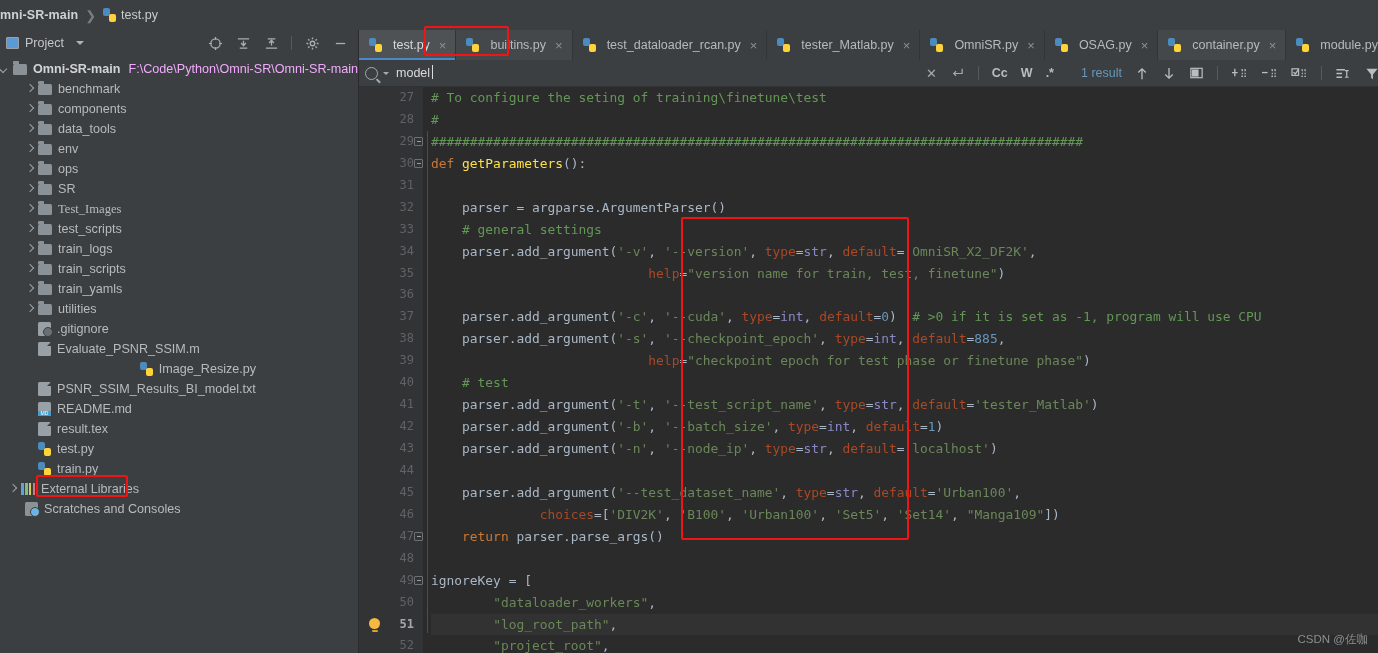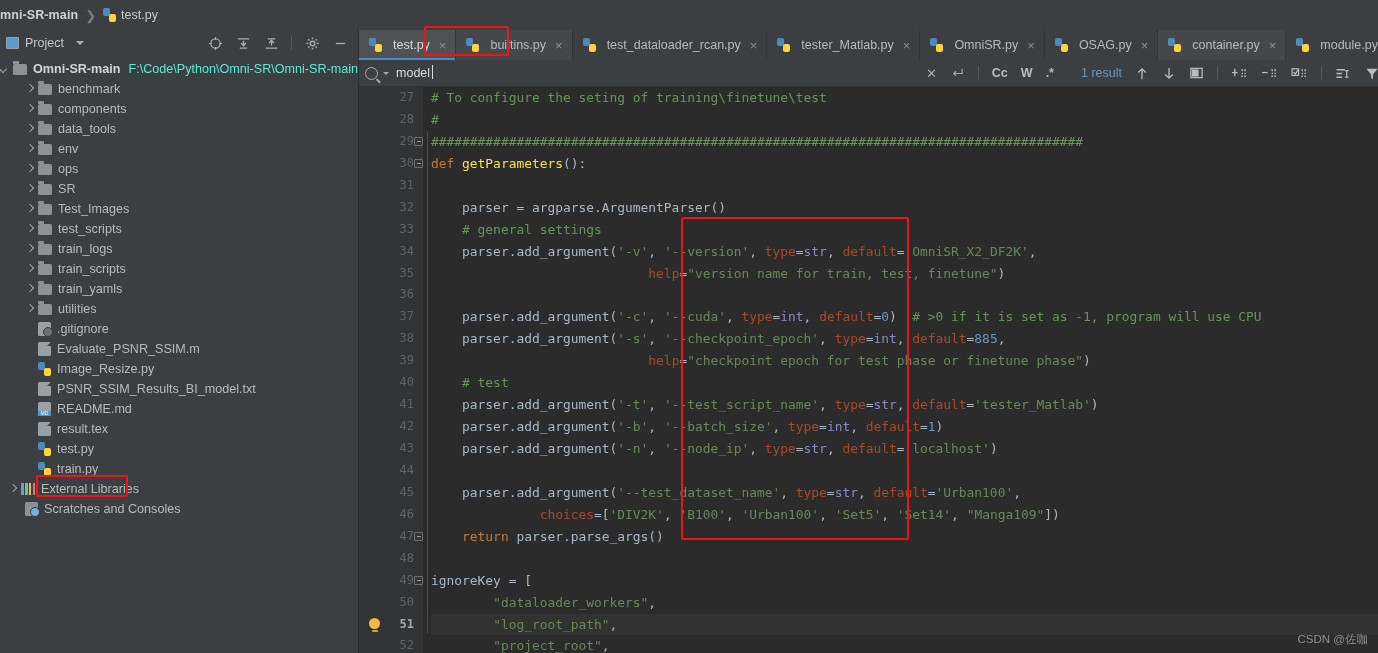--- a/index.html
+++ b/index.html
@@ -84,21 +84,21 @@
   .fi-md{ background:#9aa1a6; border-radius:1.5px; }
   .fi-md:after{content:"MD";position:absolute;left:0;bottom:0;right:0;font-size:5px;text-align:center;background:#3b9ed4;color:#fff;line-height:5.5px;font-family:"Liberation Sans",sans-serif;}
   .fi-lib{ width:14px;height:12px; background:
       linear-gradient(90deg,#6a9fd4 0 2.5px,transparent 2.5px 4px,#7ec07e 4px 6.5px,transparent 6.5px 8px,#d4c86a 8px 10.5px,transparent 10.5px 12px,#cf7a7a 12px 14px);
   }
   .fi-scr{ background:#8a9197; border-radius:1.5px;}
   .fi-scr:after{content:"";position:absolute;right:-2px;bottom:-1px;width:8px;height:8px;border-radius:50%;background:#6fb3e0;border:1px solid #3c3f41;}
   .fi-ign{ background:#9aa1a6; border-radius:1.5px;}
   .fi-ign:after{content:"";position:absolute;right:-2px;bottom:-1px;width:8px;height:8px;border-radius:50%;background:#6a6f73;border:1px solid #3c3f41;}
   .root-label { font-weight: bold; color: #d2d5d7; }
-  .root-path { color: #5eead4; margin-left: 8px; font-weight: normal; }
+  .root-path { color: #f0abfc; margin-left: 8px; font-weight: normal; }
   .redbox {
     position: absolute; border: 2px solid #f11414; border-radius: 2px; pointer-events: none;
   }
 
   
   .editor { flex: 1; display: flex; flex-direction: column; background: #2b2b2b; }
 
   .tabs {
     height: 30px; background: #3c3f41; display: flex; align-items: stretch;
     font-size: 12.5px; color: #b6babd; position: relative;
@@ -254,21 +254,21 @@
             <div class="row" style="padding-left: 25px;">
               <span class="arrow right"></span>
               <span class="folder"></span>
               <span>ops</span>
             </div>
             <div class="row" style="padding-left: 25px;">
               <span class="arrow right"></span>
               <span class="folder"></span>
               <span>SR</span>
             </div>
-            <div class="row" style="padding-left: 25px;">
+            <div class="row" style="padding-left: 25px; font-family: Liberation Serif, serif;">
               <span class="arrow right"></span>
               <span class="folder"></span>
               <span>Test_Images</span>
             </div>
             <div class="row" style="padding-left: 25px;">
               <span class="arrow right"></span>
               <span class="folder"></span>
               <span>test_scripts</span>
             </div>
             <div class="row" style="padding-left: 25px;">
@@ -292,21 +292,21 @@
               <span>utilities</span>
             </div>
             <div class="row" style="padding-left: 38px;">
               <span class="fileicon fi-ign"></span>
               <span>.gitignore</span>
             </div>
             <div class="row" style="padding-left: 38px;">
               <span class="fileicon fi-doc"></span>
               <span>Evaluate_PSNR_SSIM.m</span>
             </div>
-            <div class="row" style="padding-left: 38px;">
+            <div class="row" style="padding-left: 38px; justify-content: center;">
               <span class="fileicon fi-py"></span>
               <span>Image_Resize.py</span>
             </div>
             <div class="row" style="padding-left: 38px;">
               <span class="fileicon fi-doc"></span>
               <span>PSNR_SSIM_Results_BI_model.txt</span>
             </div>
             <div class="row" style="padding-left: 38px;">
               <span class="fileicon fi-md"></span>
               <span>README.md</span>

